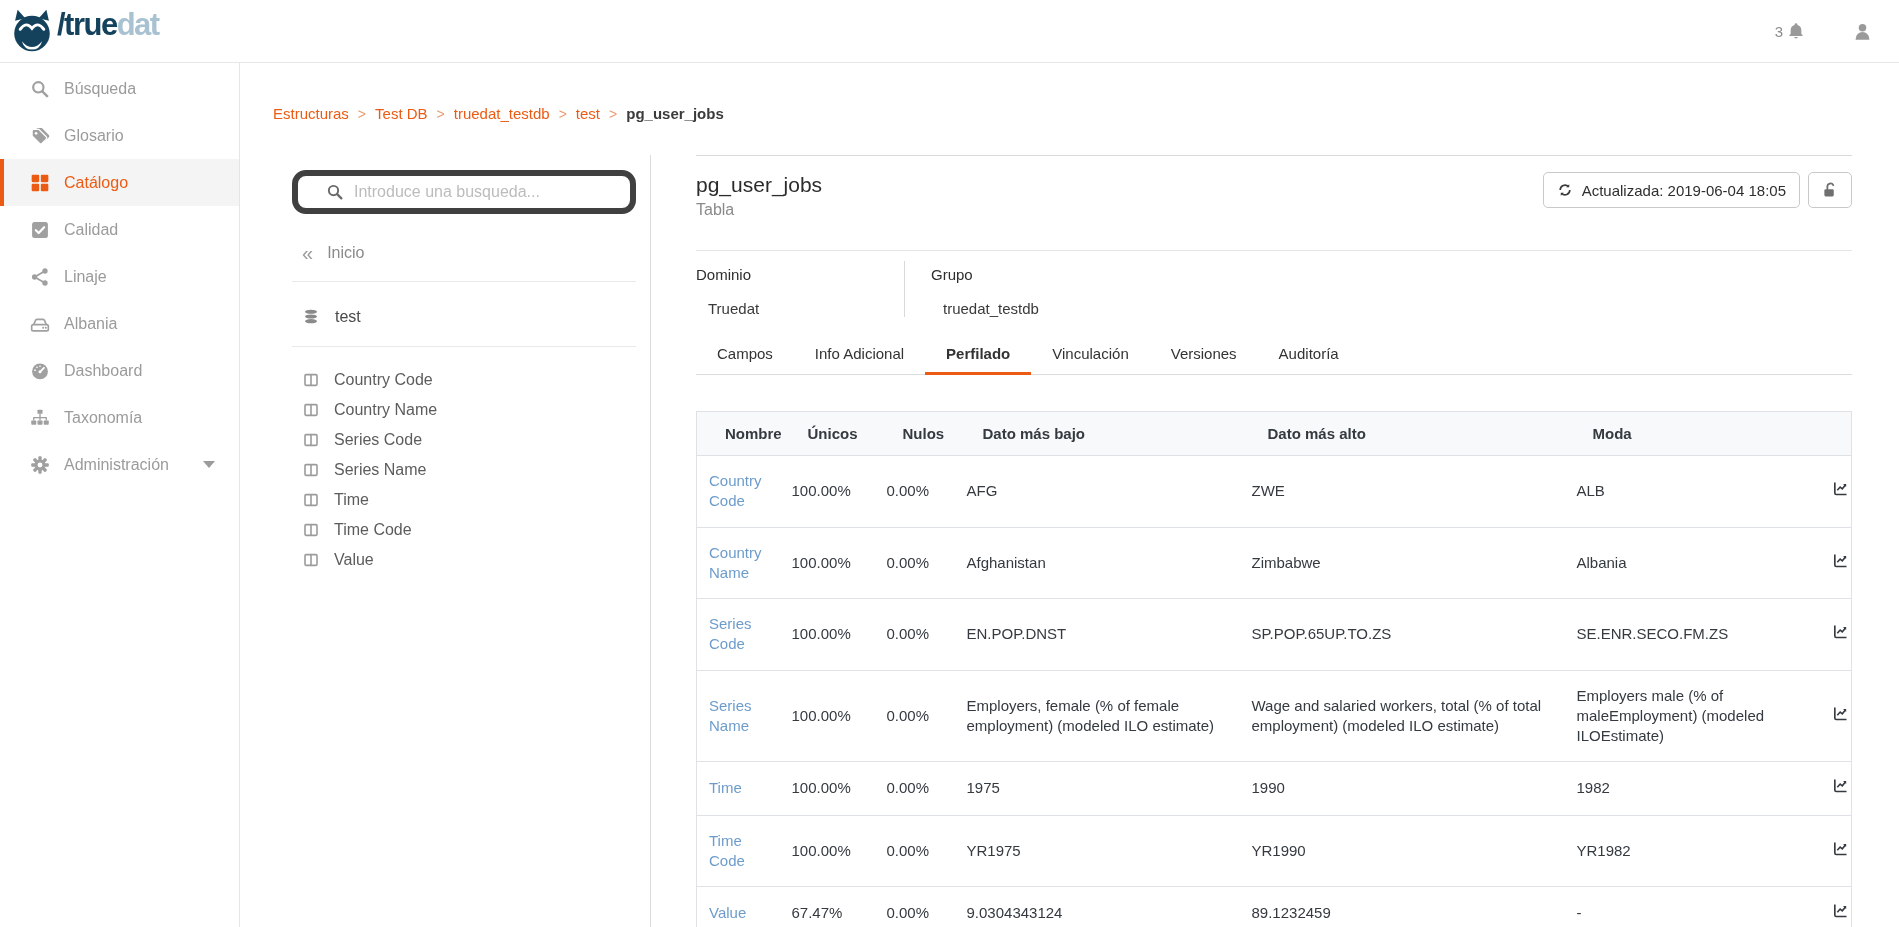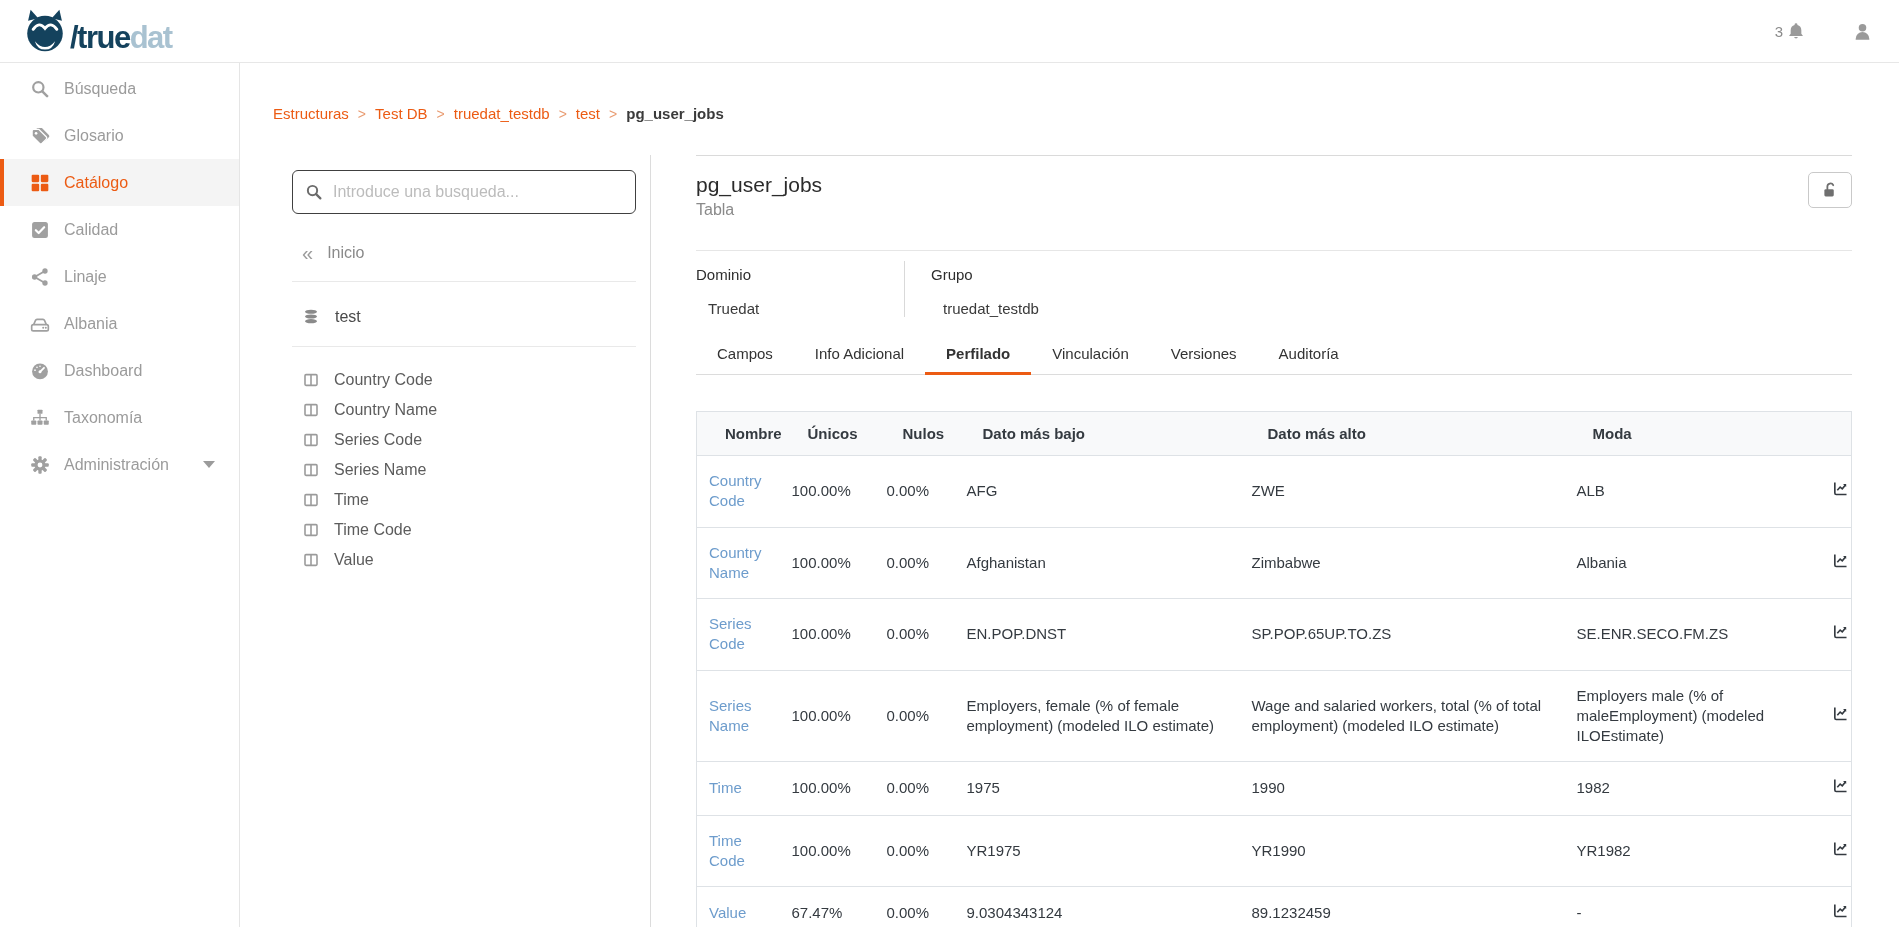--- a/index.html
+++ b/index.html
@@ -2,21 +2,21 @@
 <html><head>
 <meta charset="utf-8">
 <style>
   * { margin:0; padding:0; box-sizing:border-box; }
   html,body { width:1899px; height:927px; overflow:hidden; background:#fff;
     font-family:"Liberation Sans","DejaVu Sans",sans-serif; color:#343a40; }
 
   
   .topbar { position:absolute; left:0; top:0; width:1899px; height:63px; background:#fff;
     border-bottom:1px solid #e7e7e7; display:flex; align-items:center; z-index:5; }
-  .logo { display:flex; align-items:flex-end; padding-left:24px; gap:4px; cursor:pointer; }
+  .logo { display:flex; align-items:flex-start; padding-left:11px; gap:4px; cursor:pointer; }
   .logo-text { font-size:31px; font-weight:bold; letter-spacing:-1.5px; color:#14425d; line-height:1; }
   .logo-text .lt { color:#a9c2d1; }
   .topbar-right { margin-left:auto; display:flex; align-items:center; gap:46px; padding-right:26px; }
   .notif { display:flex; align-items:center; gap:3px; cursor:pointer; }
   .notif-count { font-size:15px; color:#8b8b8b; }
   .icon { display:inline-flex; }
 
   
   .sidebar { position:absolute; left:0; top:63px; width:240px; bottom:0; background:#fff;
     border-right:1px solid #e5e5e5; padding-top:2px; }
@@ -31,22 +31,22 @@
   .content { position:absolute; left:240px; top:63px; right:0; bottom:0; overflow:hidden; }
   .breadcrumb { margin:42px 0 0 33px; font-size:15px; height:50px; }
   .breadcrumb a { color:#ec5b13; text-decoration:none; cursor:pointer; }
   .crumb-sep { color:#e99c72; margin:0 9px; font-size:14px; }
   .crumb-current { color:#3b3b3b; font-weight:bold; }
 
   .content-body { display:flex; align-items:stretch; height:772px; }
 
   
   .tree-panel { width:412px; padding:15px 14px 0 52px; border-right:1px solid #dcdcdc; }
-  .searchbox { display:flex; align-items:center; height:44px; border:1px solid #404040;
-    border-radius:6px; padding:0 12px; gap:10px; background:#fff; }
+  .searchbox { display:flex; align-items:center; height:44px; border:6px solid #404040;
+    border-radius:14px; padding:0 28px; gap:10px; background:#fff; }
   .searchbox input { border:none; outline:none; font-size:16px; color:#4a4a4a; width:100%;
     font-family:"Liberation Sans","DejaVu Sans",sans-serif; }
   .searchbox input::placeholder { color:#bcbcbc; }
   .tree-back { display:flex; align-items:center; gap:14px; margin:24px 0 0 10px; color:#8a8a8a;
     font-size:16px; cursor:pointer; height:30px; }
   .tree-back .chev { font-size:20px; color:#9b9b9b; line-height:1; }
   .tree-divider { border:none; border-top:1px solid #e9e9e9; margin:13px 0 0 0; }
   .tree-parent { display:flex; align-items:center; gap:15px; margin:19px 0 0 10px; color:#4a4a4a;
     font-size:16px; cursor:pointer; height:32px; }
   .tree-cols { margin-top:18px; }
@@ -336,20 +336,30 @@
       </div>
     </aside>
 
     <main class="detail">
       <div class="detail-head">
         <div>
           <h1 class="detail-title">pg_user_jobs</h1>
           <div class="detail-subtitle">Tabla</div>
         </div>
         <div class="detail-actions">
+          <button class="btn">
+            <span class="icon">
+              <svg width="16" height="16" viewBox="0 0 24 24">
+                <path d="M19.2 12a7.2 7.2 0 0 1-12.4 5M4.8 12a7.2 7.2 0 0 1 12.4-5" fill="none" stroke="#3a3a3a" stroke-width="2.5"></path>
+                <path d="M18.4 3.2v4.6h-4.6z" fill="#3a3a3a"></path>
+                <path d="M5.6 20.8v-4.6h4.6z" fill="#3a3a3a"></path>
+              </svg>
+            </span>
+            <span>Actualizada: 2019-06-04 18:05</span>
+          </button>
           <button class="btn btn-lock">
             <span class="icon">
               <svg width="18" height="18" viewBox="0 0 24 24">
                 <rect x="4.5" y="11" width="12.5" height="9.5" rx="1.8" fill="#6f6f6f"></rect>
                 <path d="M8.5 11V7.4a4.1 4.1 0 0 1 7.8-1.8" fill="none" stroke="#6f6f6f" stroke-width="2.4" stroke-linecap="round"></path>
               </svg>
             </span>
           </button>
         </div>
       </div>

